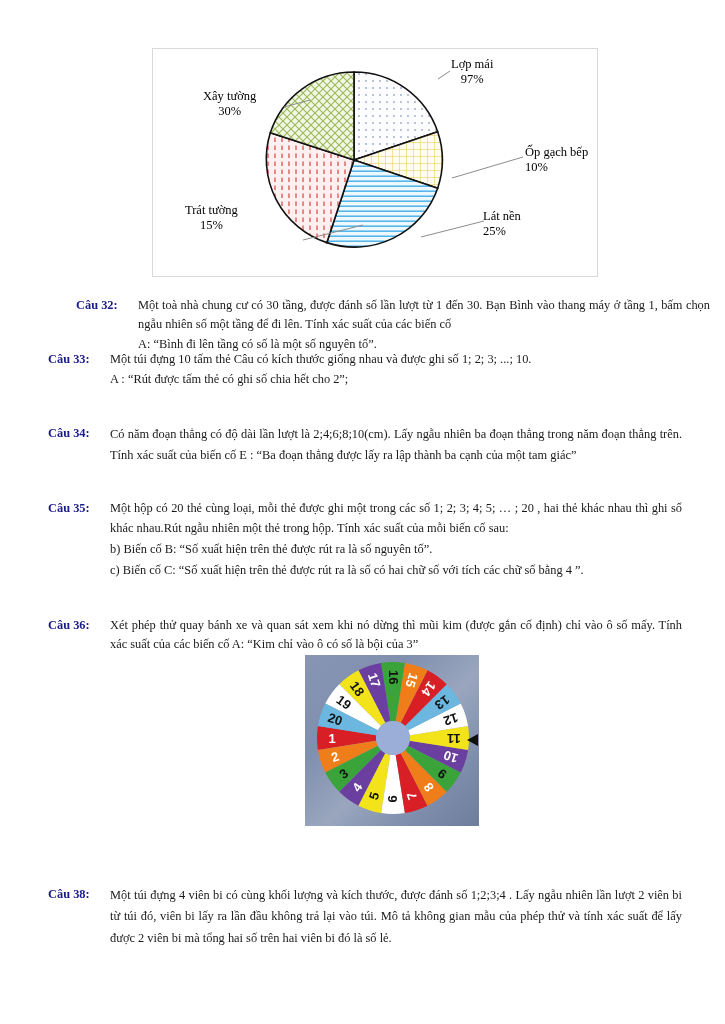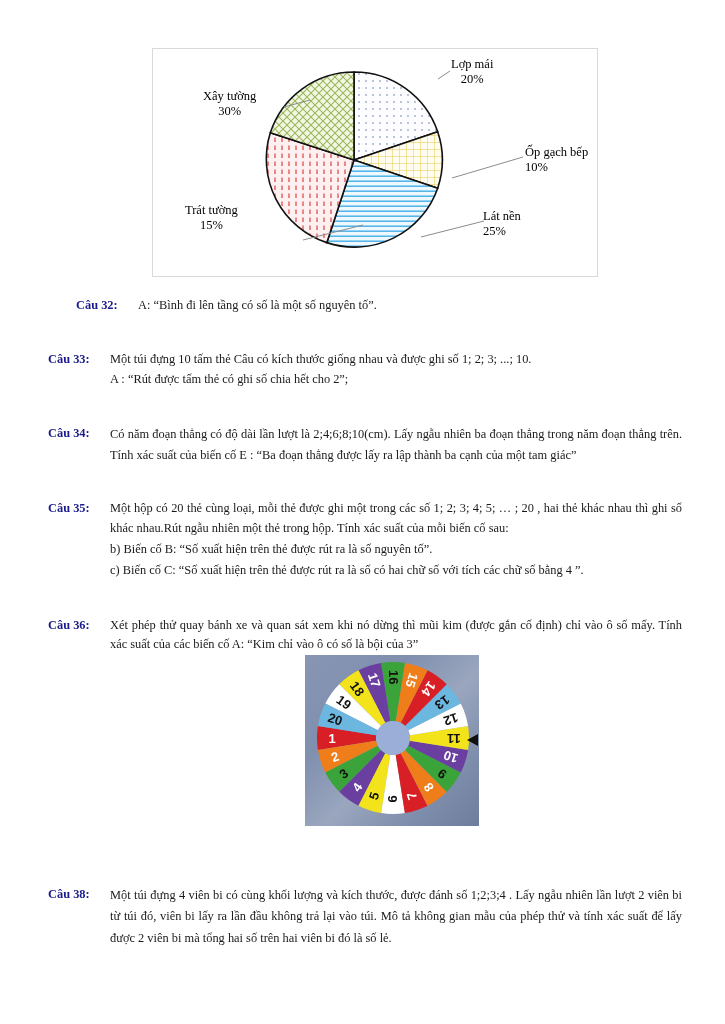--- a/index.html
+++ b/index.html
@@ -136,21 +136,21 @@
   <svg style="position:absolute;left:0;top:0;" width="446" height="229">
     <path d="M285 30 L297 22" stroke="#8c8c8c" stroke-width="1" fill="none"></path>
     <path d="M299 129 L370 108" stroke="#8c8c8c" stroke-width="1" fill="none"></path>
     <path d="M268 188 L331 172" stroke="#8c8c8c" stroke-width="1" fill="none"></path>
     <path d="M150 191 L210 176" stroke="#8c8c8c" stroke-width="1" fill="none"></path>
     <path d="M131 58 L157 51" stroke="#8c8c8c" stroke-width="1" fill="none"></path>
   </svg>
 
   <div class="pie-label lbl-lop-mai">
     <span>Lợp mái</span>
-    <span class="pct">20%</span>
+    <span class="pct">97%</span>
   </div>
 
   <div class="pie-label lbl-op-gach">
     <span>Ốp gạch bếp</span>
     <span class="pct">10%</span>
   </div>
 
   <div class="pie-label lbl-lat-nen">
     <span>Lát nền</span>
     <span class="pct">25%</span>
@@ -163,20 +163,21 @@
 
   <div class="pie-label lbl-xay-tuong">
     <span>Xây tường</span>
     <span class="pct">30%</span>
   </div>
 </div>
 
 <div class="q-block" id="q32" style="top:296px;margin-left:28px;">
   <div class="q-num">Câu 32:</div>
   <div class="q-body">
+    <p>Một toà nhà chung cư có 30 tầng, được đánh số lần lượt từ 1 đến 30. Bạn Bình vào thang máy ở tầng 1, bấm chọn ngẫu nhiên số một tầng để đi lên. Tính xác suất của các biến cố</p>
     <p>A: “Bình đi lên tầng có số là một số nguyên tố”.</p>
   </div>
 </div>
 
 <div class="q-block" id="q33" style="top:350px;">
   <div class="q-num">Câu 33:</div>
   <div class="q-body">
     <p>Một túi đựng 10 tấm thẻ Câu có kích thước giống nhau và được ghi số 1; 2; 3; ...; 10.</p>
     <p>A : “Rút được tấm thẻ có ghi số chia hết cho 2”;</p>
   </div>

